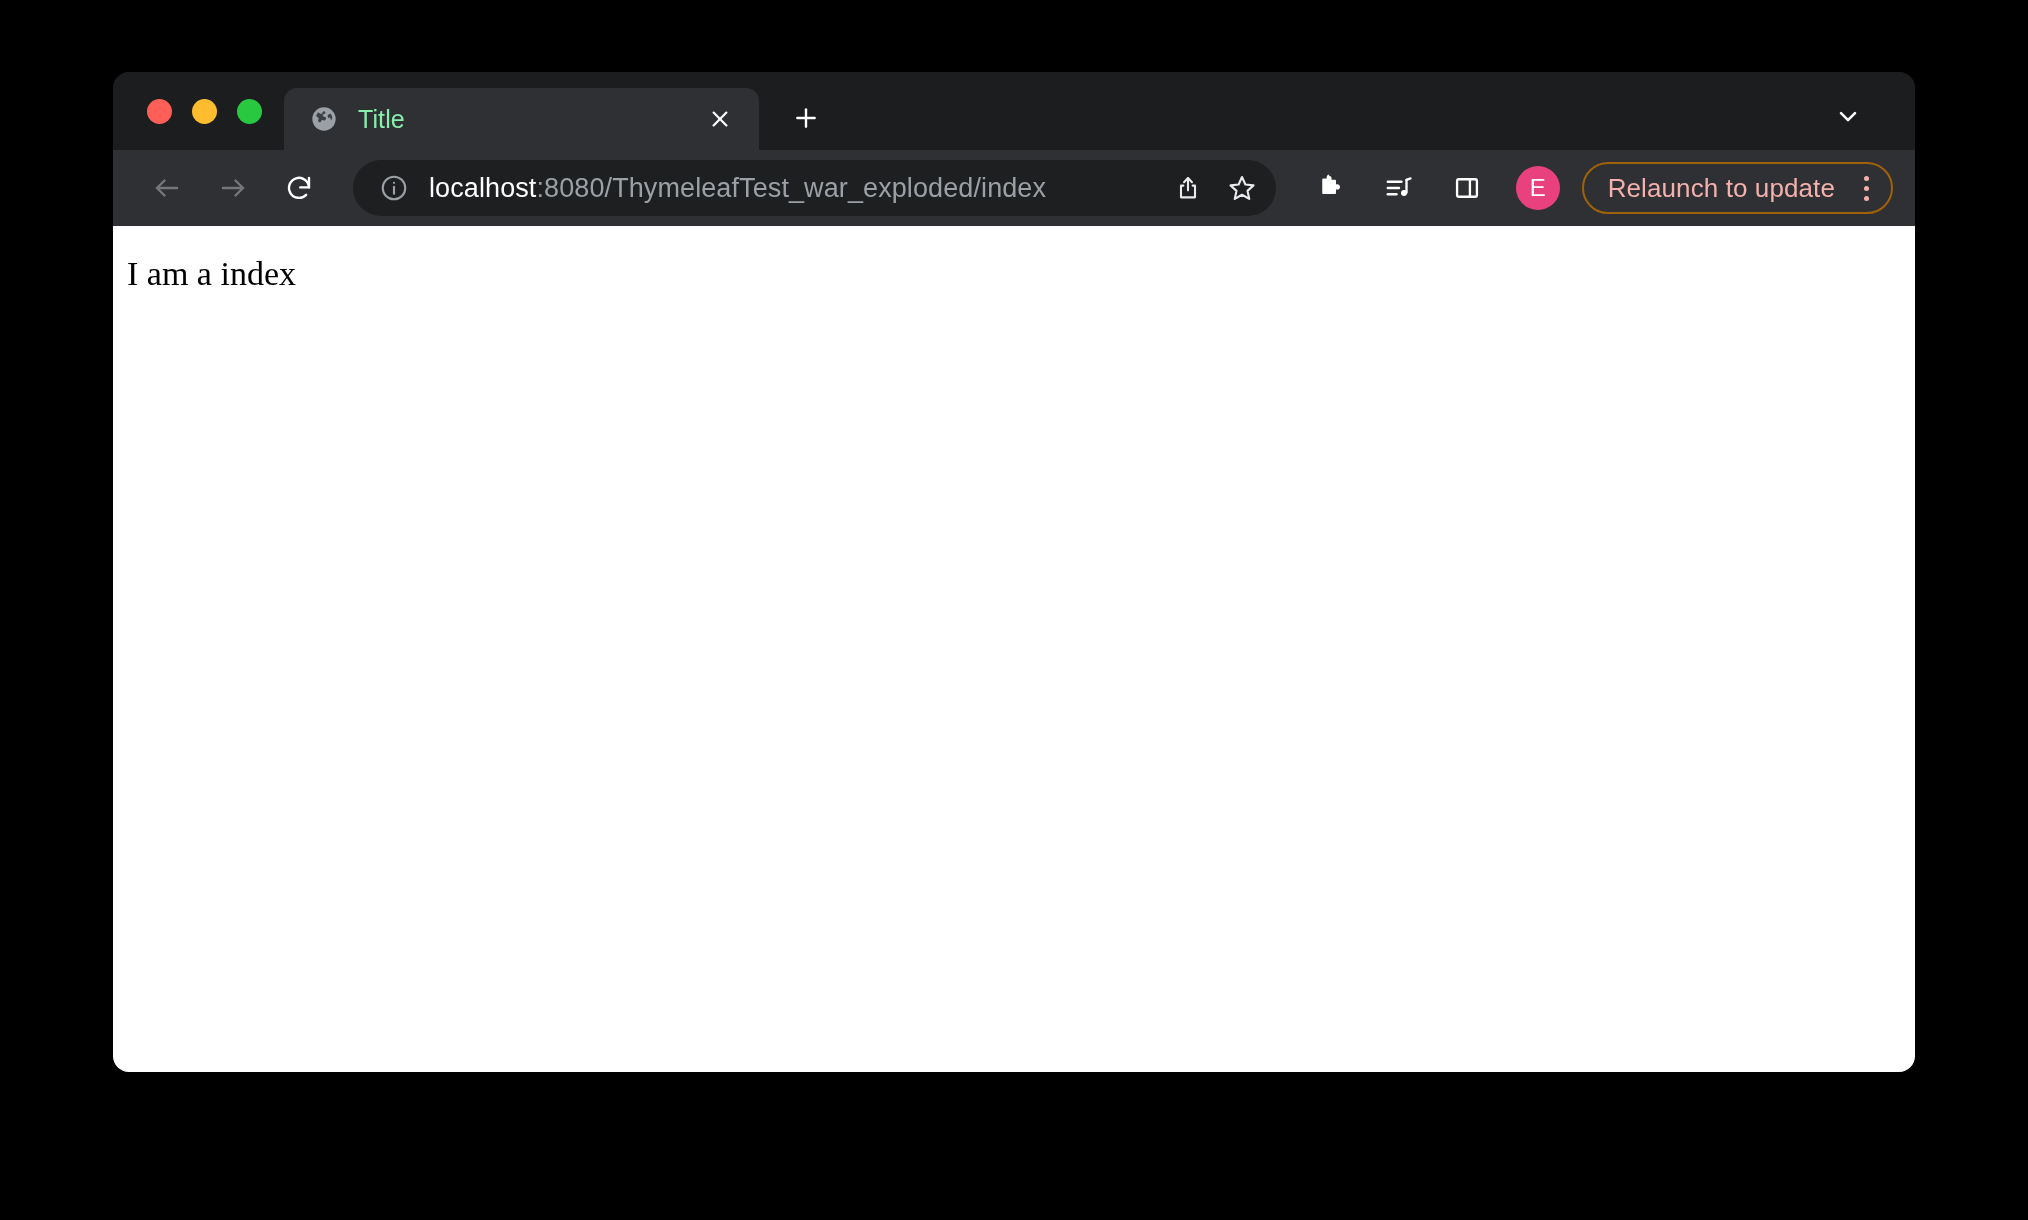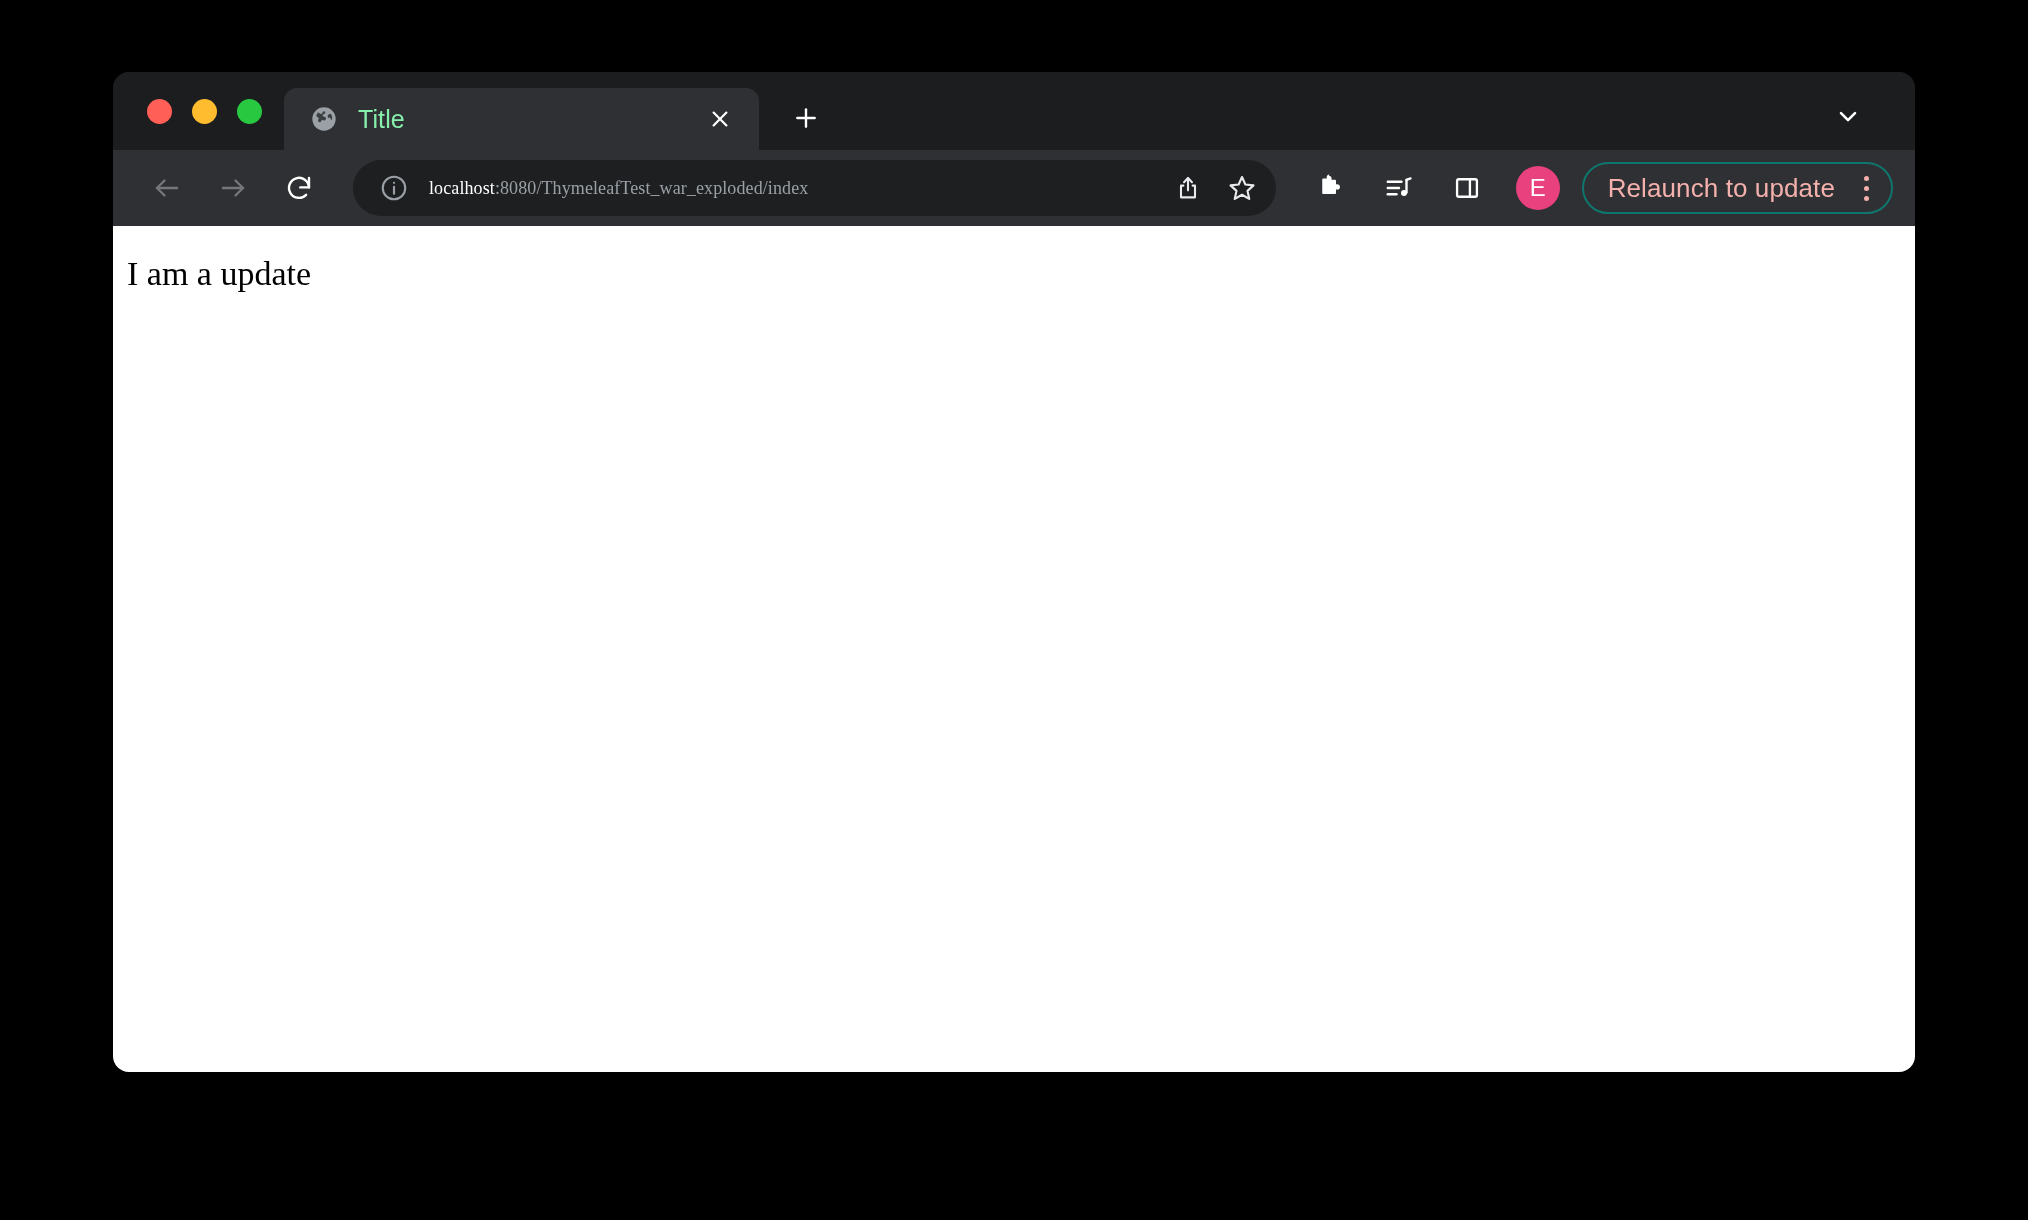--- a/index.html
+++ b/index.html
@@ -158,27 +158,26 @@
     height: 38px;
     flex: 0 0 auto;
     display: flex;
     align-items: center;
     justify-content: center;
     margin-right: 16px;
   }
 
   .url-text {
     flex: 1 1 auto;
-    font-size: 18px;
+    font-size: 27px;
     color: #9aa0a6;
     white-space: nowrap;
     overflow: hidden;
     min-width: 0;
     letter-spacing: 0.1px;
-    font-family: Liberation Serif, serif;
   }
   .url-host { color: #ffffff; }
 
   .omni-action {
     width: 48px;
     height: 48px;
     flex: 0 0 auto;
     display: flex;
     align-items: center;
     justify-content: center;
@@ -206,21 +205,21 @@
     font-size: 24px;
     display: flex;
     align-items: center;
     justify-content: center;
     flex: 0 0 auto;
     margin-left: 24px;
   }
 
   .update-pill {
     height: 52px;
-    border: 2px solid #0f766e;
+    border: 2px solid #a16207;
     border-radius: 26px;
     display: flex;
     align-items: center;
     padding: 0 6px 0 24px;
     margin-left: 22px;
     flex: 0 0 auto;
     background: transparent;
   }
   .update-pill-label {
     color: #f3b0ac;
@@ -386,16 +385,16 @@
       <span class="update-pill-label">Relaunch to update</span>
       <span class="kebab">
         <i></i>
           <i></i>
           <i></i>
       </span>
     </div>
   </div>
 
   <div class="page-content">
-    <h1 class="page-heading">I am a update</h1>
+    <h1 class="page-heading">I am a index</h1>
   </div>
 
 </div>
 
 </body></html>

